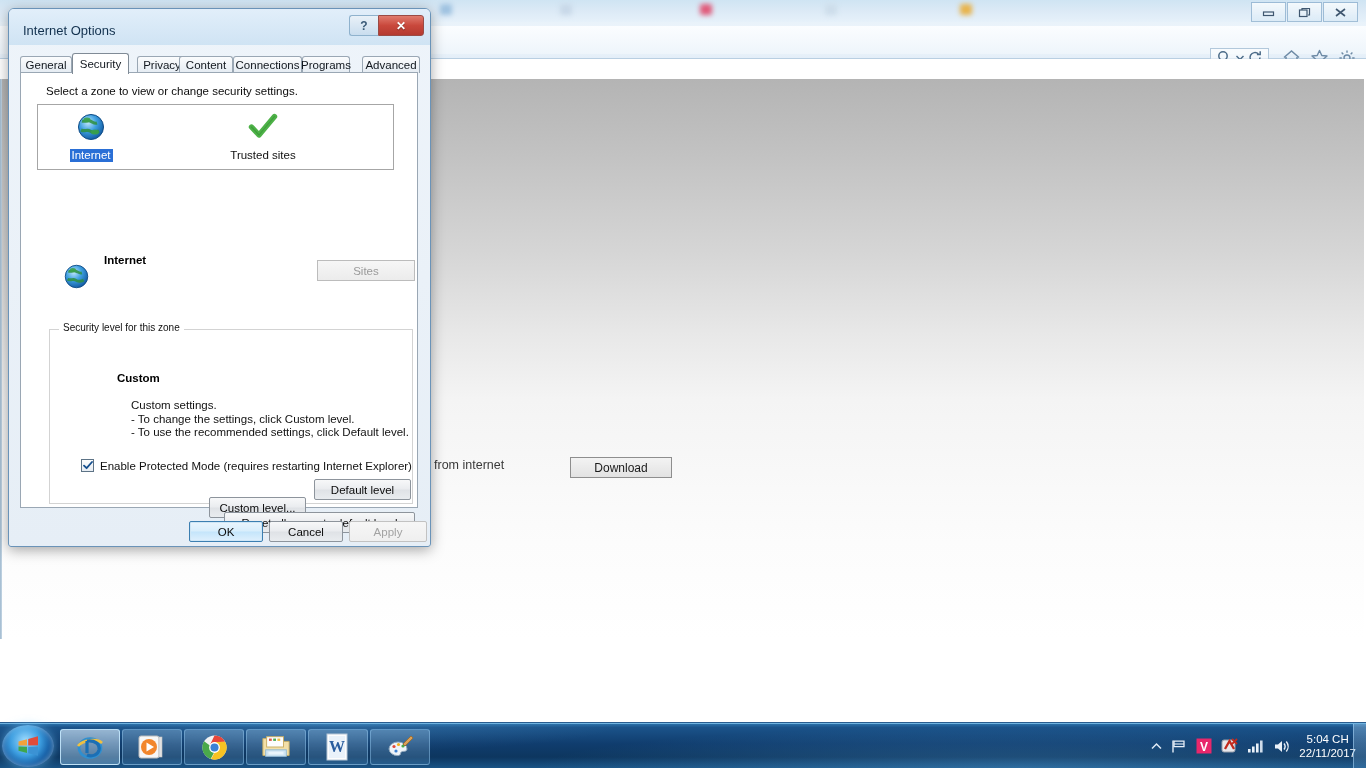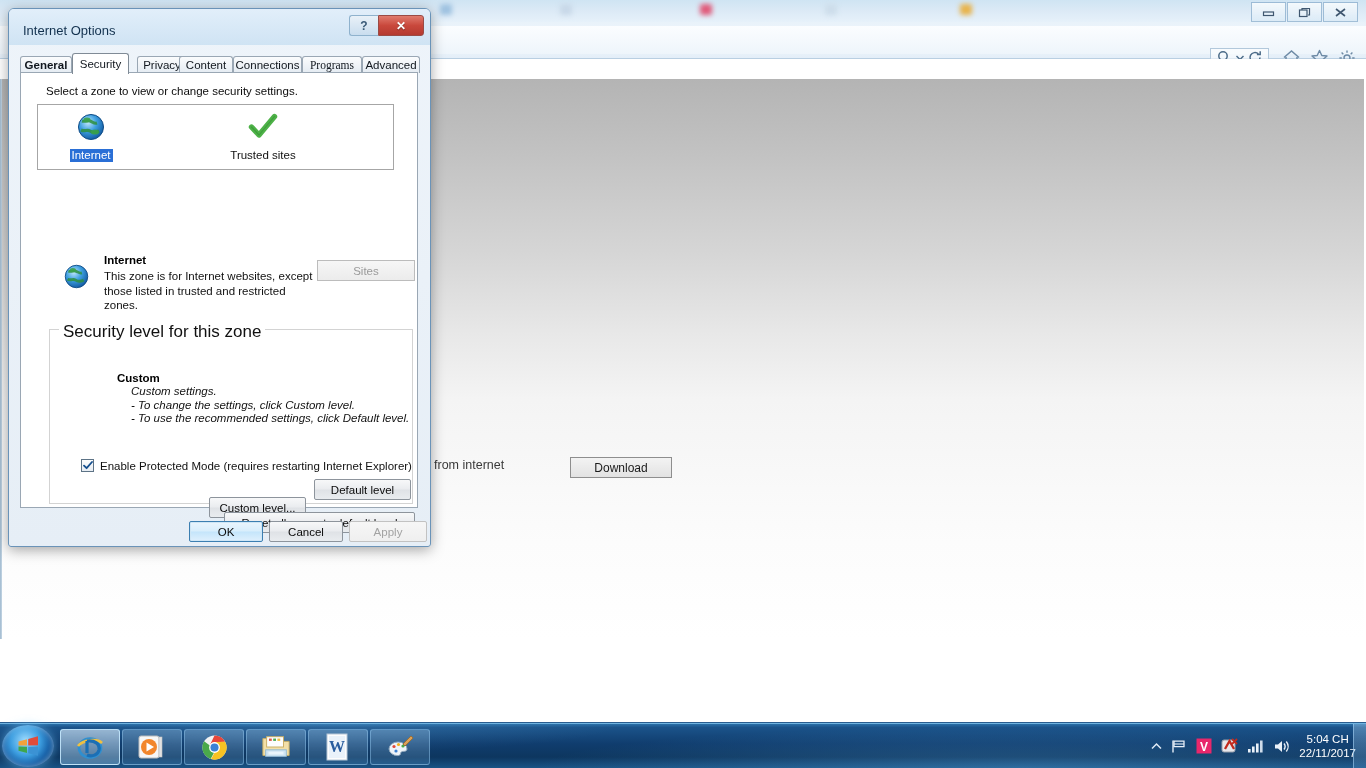--- a/index.html
+++ b/index.html
@@ -175,24 +175,24 @@
     background:linear-gradient(180deg,#f6f6f6,#ececec);
     border:1px solid #bcbcbc; color:#9a9a9a; font-size:11.5px;
     display:flex; align-items:center; justify-content:center; box-sizing:border-box;
   }
   .group {
     position:absolute; left:28px; top:256px; width:364px; height:175px;
     border:1px solid #d3d3d3; box-sizing:border-box;
   }
   .group-legend {
     position:absolute; left:38px; top:249px; background:#fff; padding:0 4px;
-    font-size:17px; color:#111;
+    font-size:10px; color:#111;
   }
   .lvl-name { position:absolute; left:96px; top:299px; font-size:11.5px; font-weight:bold; color:#000; }
-  .lvl-lines { position:absolute; left:110px; top:312px; font-size:11.5px; color:#111; line-height:13.6px;font-style:italic; }
+  .lvl-lines { position:absolute; left:110px; top:326px; font-size:11.5px; color:#111; line-height:13.6px; }
   .pm-row { position:absolute; left:60px; top:386px; display:flex; align-items:center; gap:6px; }
   .cbx {
     width:13px; height:13px; border:1px solid #5d7386; box-sizing:border-box;
     background:linear-gradient(180deg,#fdfdfd,#e7edf3);
     display:flex; align-items:center; justify-content:center;
   }
   .cbx svg { display:block; }
   .pm-label { font-size:11.5px; color:#111; }
   .btn {
     background:linear-gradient(180deg,#f7f8f9 0%,#eaecef 48%,#dfe2e6 52%,#e9ecef 100%);
@@ -337,26 +337,26 @@
   <div class="dlg-title">Internet Options</div>
 
   <div class="dlg-caption-btns">
     <div class="cap-help">?</div>
     <div class="cap-close">✕</div>
   </div>
 
   <div class="dlg-body">
 
     <div class="tabstrip">
-      <div class="tab" style="left:0px;width:52px;font-weight:bold;">General</div>
+      <div class="tab" style="left:0px;width:52px;">General</div>
       <div class="tab active" style="left:52px;width:57px;">Security</div>
       <div class="tab" style="left:109px;width:50px;margin-left:8px;">Privacy</div>
       <div class="tab" style="left:159px;width:54px;">Content</div>
       <div class="tab" style="left:213px;width:69px;">Connections</div>
-      <div class="tab" style="left:282px;width:60px;font-family:Liberation Serif, serif;">Programs</div>
+      <div class="tab" style="left:282px;width:48px;">Programs</div>
       <div class="tab" style="left:342px;width:58px;">Advanced</div>
     </div>
 
     <div class="tabpanel">
 
       <div class="sel-zone-label">Select a zone to view or change security settings.</div>
 
       <div class="zone-list">
 
         <div class="zone selected" style="left:10px;">
@@ -396,21 +396,20 @@
       <div class="zone-info-icon">
         <svg width="27" height="27" viewBox="0 0 30 30">
           <circle cx="15" cy="15" r="12.5" fill="url(#gg)"></circle>
           <path d="M6 9c3.5 1 5-1 8 0s4 3 7 2" fill="none" stroke="#2e8f3e" stroke-width="3" opacity=".85"></path>
           <path d="M5 18c4 2 6-1 9 1s5 2 9 0" fill="none" stroke="#2e8f3e" stroke-width="3.2" opacity=".85"></path>
           <ellipse cx="11" cy="8" rx="3.4" ry="2.4" fill="#3aa14a" opacity=".9"></ellipse>
           <circle cx="15" cy="15" r="12.5" fill="none" stroke="#0d4a85" stroke-width="1"></circle>
         </svg>
       </div>
       <div class="zone-name">Internet</div>
-      <div class="zone-desc">This zone is for Internet websites, except those listed in trusted and restricted zones.</div>
       <div class="sites-btn">Sites</div>
 
       <div class="group"></div>
       <div class="group-legend">Security level for this zone</div>
 
       <div class="lvl-name">Custom</div>
       <div class="lvl-lines">
         <div>Custom settings.</div>
         <div>- To change the settings, click Custom level.</div>
         <div>- To use the recommended settings, click Default level.</div>

